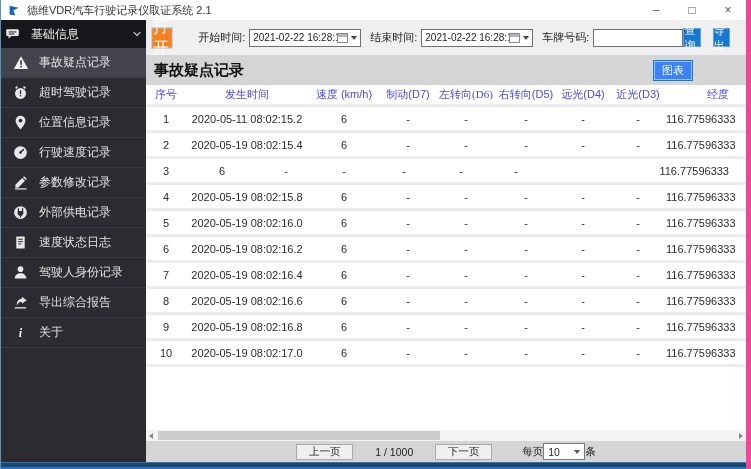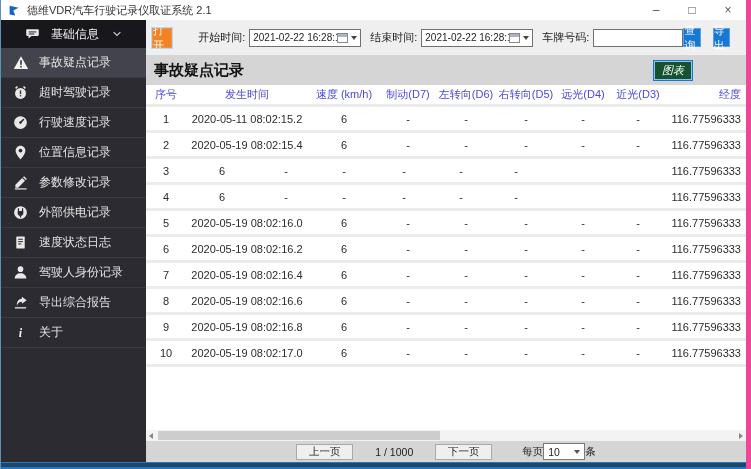--- a/index.html
+++ b/index.html
@@ -14,34 +14,34 @@
   .win-controls { margin-left:auto; display:flex; height:100%; }
   .win-btn { width:36px; display:flex; align-items:center; justify-content:center;
              font-size:12px; color:#555; }
 
   
   .main-row { flex:1; display:flex; min-height:0; }
 
   
   .sidebar { width:145px; flex:none; background:#2b2b31; display:flex; flex-direction:column; }
   .side-group { height:28px; flex:none; background:#18181c; display:flex; align-items:center;
-                padding:0 23px; gap:10px; color:#f0f0f0; font-size:12px; }
+                padding:0 3px; gap:10px; color:#f0f0f0; font-size:12px; }
   .group-chevron { margin-left:auto; display:flex; }
   .side-item { height:30px; flex:none; display:flex; align-items:center; padding:0 11px; gap:10px;
                color:#e3e3e3; font-size:12px; border-bottom:1px solid #3a3a41; cursor:default; }
   .side-item.active { background:#43434d; }
   .side-icon { width:17px; flex:none; display:flex; justify-content:center; align-items:center; }
 
   
   .content-col { flex:1; display:flex; flex-direction:column; min-width:0; background:#fff; }
 
   
   .toolbar { height:35px; flex:none; background:#efefef; display:flex; align-items:center;
              padding:0 6px; font-size:11px; color:#222; }
-  .open-btn { width:40px; height:20px; background:#F5821E; color:#fff; font-size:11px;
+  .open-btn { width:40px; height:20px; background:#F5821E; color:#fff; font-size:16px;
               display:flex; align-items:center; justify-content:center; border:1px solid #e0975c;
               outline:1px solid #bcd6ee; margin-right:26px; }
   .tb-label { margin-right:4px; white-space:nowrap; }
   .dt-box { width:112px; height:18px; background:#fff; border:1px solid #707070; display:flex;
             align-items:center; padding:0 3px; margin-right:9px; font-size:10px; }
   .dt-value { flex:1; white-space:nowrap; overflow:hidden; }
   .cal-icon { width:11px; height:10px; border:1px solid #8a8a8a; background:#fff; position:relative;
               flex:none; margin-right:3px; }
   .cal-icon::before { content:""; position:absolute; top:0; left:0; right:0; height:3px; background:#aab4c4; }
   .dd-arrow { width:0; height:0; border-left:3.5px solid transparent; border-right:3.5px solid transparent;
@@ -50,39 +50,39 @@
                  padding:0 3px; font-family:"Liberation Sans",sans-serif; }
   .blue-btn { width:34px; height:19px; background:#1677D4; color:#fff; font-size:11px;
               display:flex; align-items:center; justify-content:center; border:1px solid #5ea0dd; }
   .q-btn { margin-left:auto; }
   .e-btn { margin-left:12px; margin-right:10px; }
 
   
   .content-header { height:30px; flex:none; background:#d5d5d5; display:flex; align-items:center;
                     padding:0 8px; }
   .page-title { font-size:15px; font-weight:bold; color:#111; }
-  .chart-btn { margin-left:auto; margin-right:46px; width:38px; height:19px; background:#14532d;
+  .chart-btn { margin-left:auto; margin-right:46px; width:38px; height:19px; background:#3b82f6;
                color:#fff; font-size:11px; display:flex; align-items:center; justify-content:center;
-               border:1px solid #8fc3f0; outline:1px solid #1677D4;font-style:italic; }
+               border:1px solid #8fc3f0; outline:1px solid #1677D4; }
 
   
   .table-header-row { height:22px; flex:none; display:flex; align-items:center; background:#fff;
                       border-bottom:3px solid #ececec; font-size:11px; color:#4949d9;justify-content:flex-end; }
   .trow { height:26px; flex:none; display:flex; align-items:center; background:#fff;
           border-bottom:3px solid #ececec; font-size:11px; color:#2b2b2b; }
   .cell { text-align:center; flex:none; white-space:nowrap; }
   .col0 { width:40px; }
   .col1 { width:122px; }
   .col2 { width:72px; }
   .col3 { width:56px; }
-  .col4 { width:60px; }
+  .col4 { width:60px;font-family:Liberation Serif, serif; }
   .col5 { width:60px; }
   .col6 { width:54px; }
   .col7 { width:56px; }
-  .col8 { flex:1; text-align:right; padding-right:5px; direction:rtl; }
+  .col8 { flex:1; text-align:right; padding-right:17px; direction:rtl; }
   .white-gap { flex:1; background:#fff; }
 
   
   .hscroll { height:11px; flex:none; background:#f3f3f3; display:flex; align-items:center;
              position:relative; }
   .hs-left { margin-left:3px; width:0; height:0; border-top:3.5px solid transparent;
              border-bottom:3.5px solid transparent; border-right:4px solid #888; }
   .hs-right { margin-left:auto; margin-right:3px; width:0; height:0; border-top:3.5px solid transparent;
               border-bottom:3.5px solid transparent; border-left:4px solid #888; }
   .hs-thumb { position:absolute; left:12px; width:47%; top:1px; bottom:1px; background:#cdcdcd; }
@@ -158,35 +158,35 @@
                 <circle cx="8" cy="9" r="5.8" fill="#e8e8e8"></circle>
                 <rect x="7.3" y="5.8" width="1.4" height="4" fill="#2b2b31"></rect>
                 <rect x="7.3" y="10.8" width="1.4" height="1.4" fill="#2b2b31"></rect>
               </svg>
             </span>
             <span class="side-label">超时驾驶记录</span>
           </div>
           <div class="side-item">
             <span class="side-icon">
               <svg viewBox="0 0 16 16" width="15" height="15">
+                <path d="M8 .8c2.9 0 5.2 2.3 5.2 5.2 0 3.8-5.2 9.2-5.2 9.2S2.8 9.8 2.8 6C2.8 3.1 5.1.8 8 .8z" fill="#e8e8e8"></path>
+                <circle cx="8" cy="5.9" r="2" fill="#2b2b31"></circle>
+              </svg>
+            </span>
+            <span class="side-label">位置信息记录</span>
+          </div>
+          <div class="side-item">
+            <span class="side-icon">
+              <svg viewBox="0 0 16 16" width="15" height="15">
                 <circle cx="8" cy="8" r="6.8" fill="#e8e8e8"></circle>
                 <path d="M7.4 8.6 11.6 4.4" stroke="#2b2b31" stroke-width="1.6"></path>
                 <circle cx="8" cy="8" r="1.3" fill="#2b2b31"></circle>
               </svg>
             </span>
             <span class="side-label">行驶速度记录</span>
-          </div>
-          <div class="side-item">
-            <span class="side-icon">
-              <svg viewBox="0 0 16 16" width="15" height="15">
-                <path d="M8 .8c2.9 0 5.2 2.3 5.2 5.2 0 3.8-5.2 9.2-5.2 9.2S2.8 9.8 2.8 6C2.8 3.1 5.1.8 8 .8z" fill="#e8e8e8"></path>
-                <circle cx="8" cy="5.9" r="2" fill="#2b2b31"></circle>
-              </svg>
-            </span>
-            <span class="side-label">位置信息记录</span>
           </div>
           <div class="side-item">
             <span class="side-icon">
               <svg viewBox="0 0 16 16" width="15" height="15">
                 <path d="M2.5 10.5 9.8 3.2l3 3-7.3 7.3H2.5z" fill="#e8e8e8"></path>
                 <path d="M10.6 2.4 13.6 5.4 14.8 4.2 11.8 1.2z" fill="#e8e8e8"></path>
                 <rect x="2" y="14.2" width="12.5" height="1.3" fill="#e8e8e8"></rect>
               </svg>
             </span>
             <span class="side-label">参数修改记录</span>
@@ -308,20 +308,21 @@
             <span class="cell col2">6</span>
             <span class="cell col3">-</span>
             <span class="cell col4">-</span>
             <span class="cell col5">-</span>
             <span class="cell col6">-</span>
             <span class="cell col7">-</span>
             <span class="cell col8">116.77596333</span>
           </div>
           <div class="trow">
             <span class="cell col0">4</span>
+            <span class="cell col1">2020-05-19 08:02:15.8</span>
             <span class="cell col2">6</span>
             <span class="cell col3">-</span>
             <span class="cell col4">-</span>
             <span class="cell col5">-</span>
             <span class="cell col6">-</span>
             <span class="cell col7">-</span>
             <span class="cell col8">116.77596333</span>
           </div>
           <div class="trow">
             <span class="cell col0">5</span>

